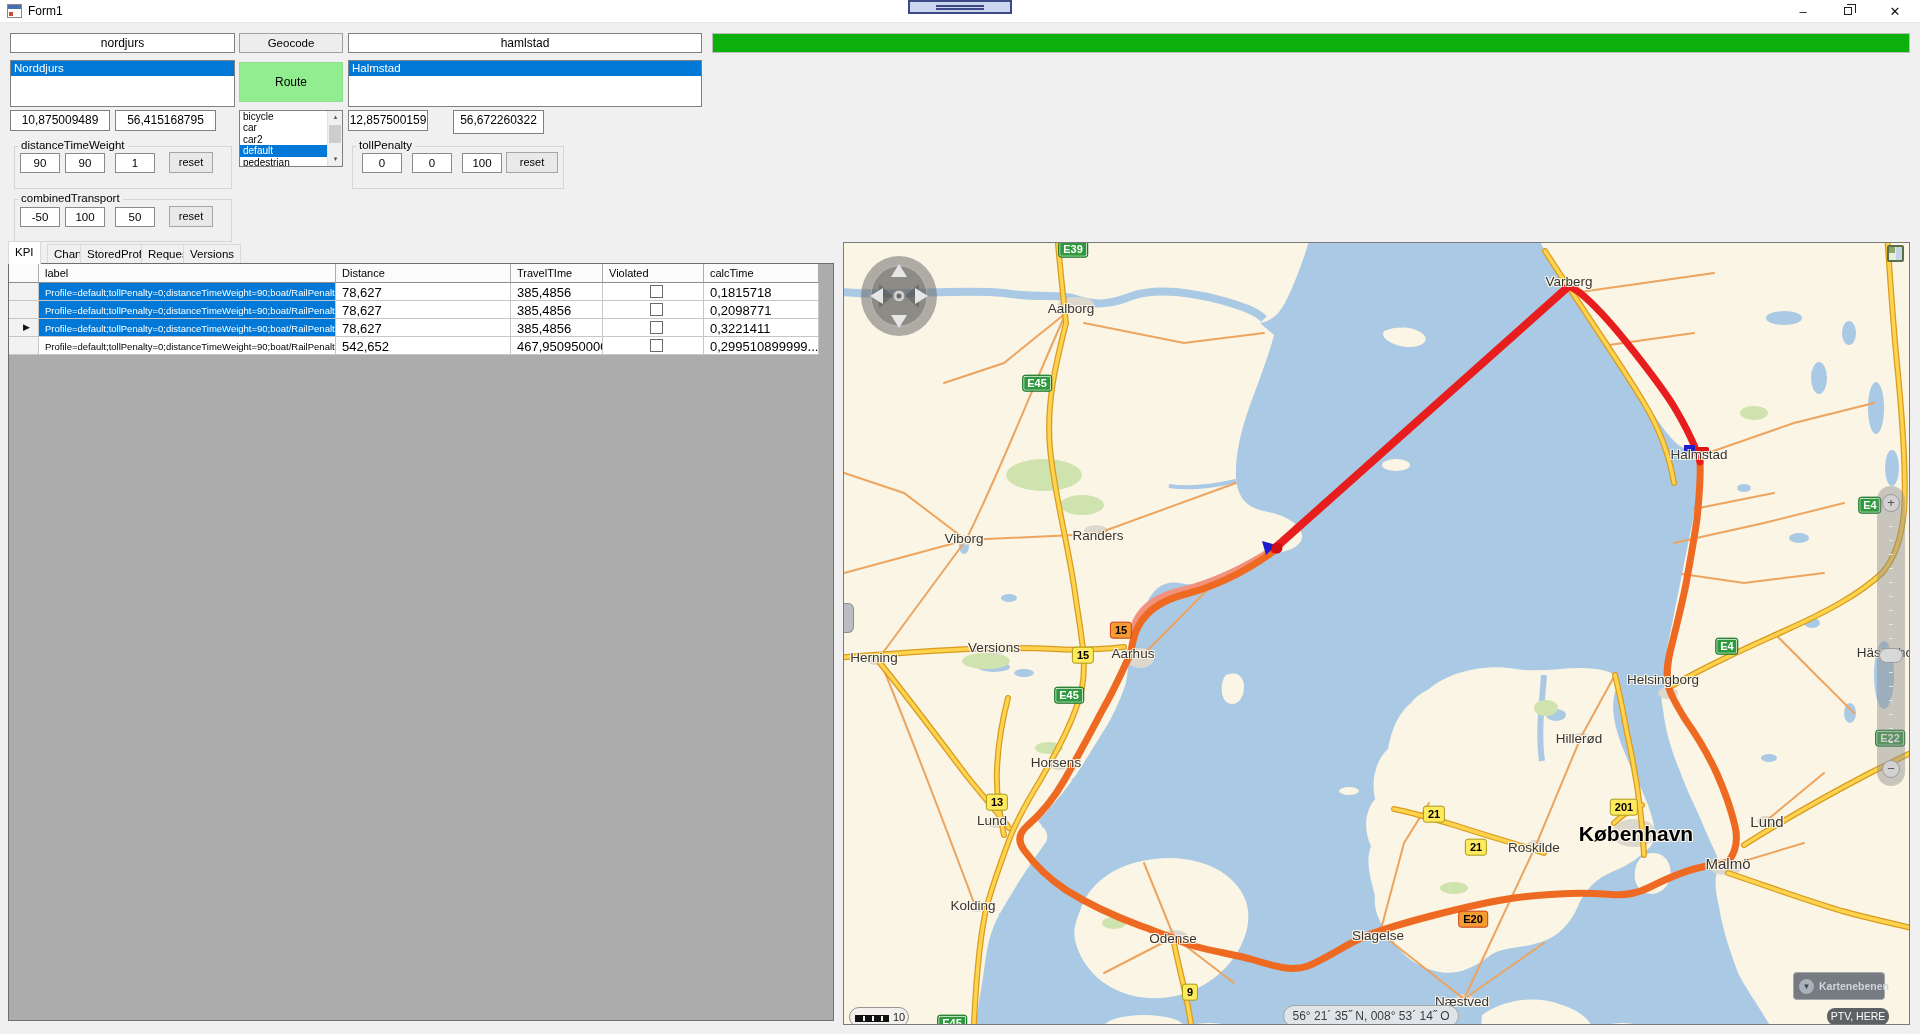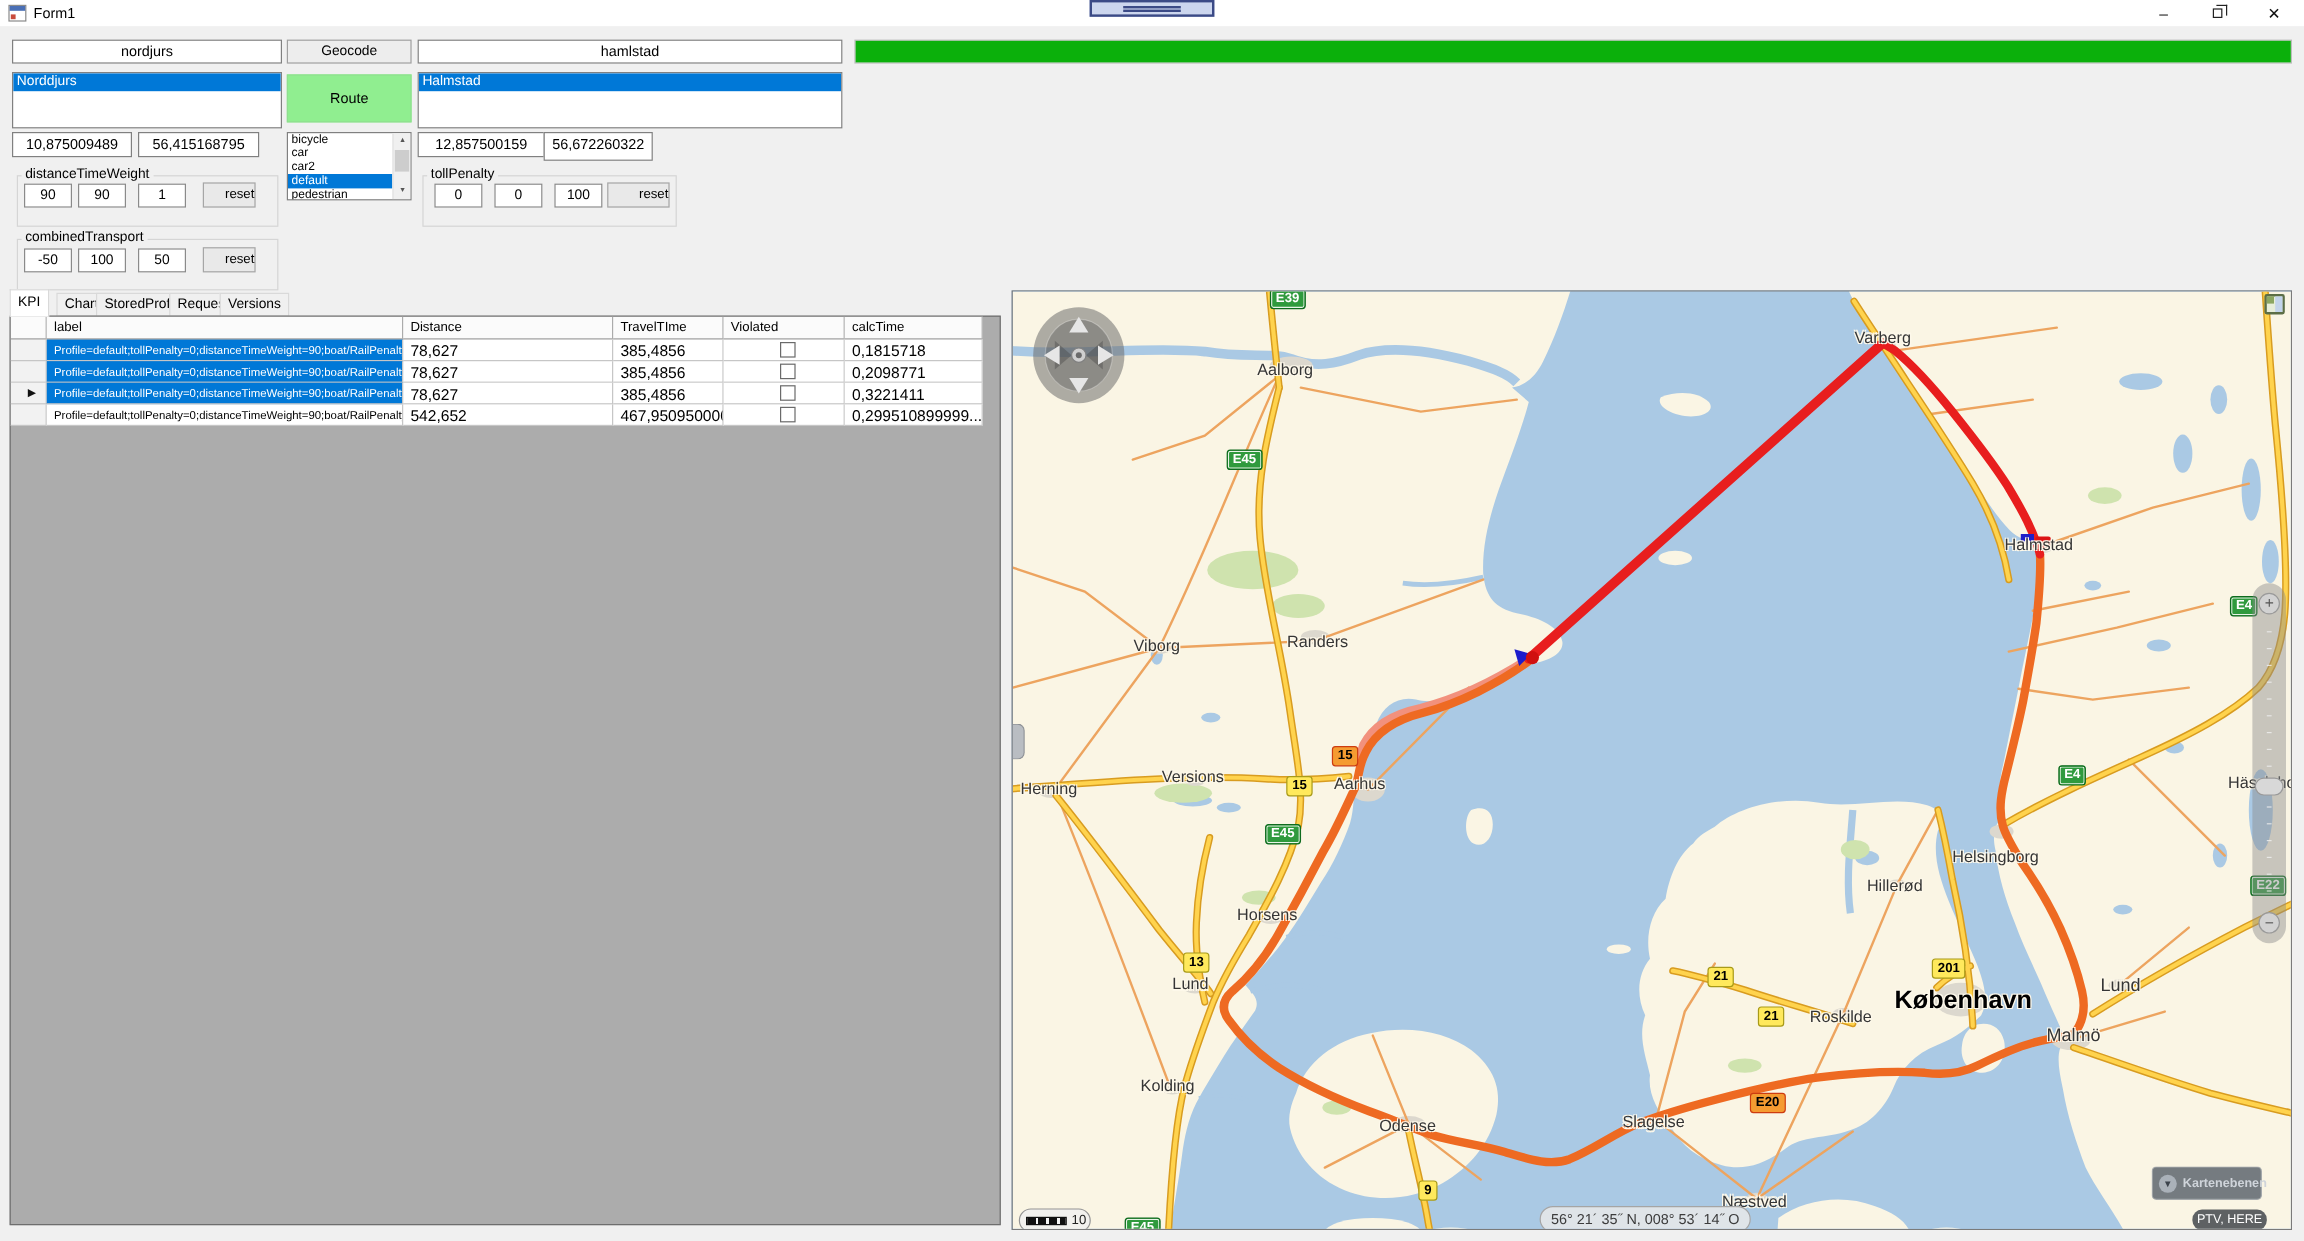--- a/index.html
+++ b/index.html
@@ -26,21 +26,21 @@
   .lb-item { height:15px; line-height:15px; font-size:11.5px; padding-left:3px; white-space:nowrap; }
   .lb-item.sel { background:#0078d7; color:#fff; }
   .lb-sm .lb-item { height:11.4px; line-height:11.4px; font-size:10px; }
   .sb { position:absolute; top:0; right:0; width:15px; height:100%; background:#f0f0f0; border-left:1px solid #e2e2e2; }
   .sb .up,.sb .dn { position:absolute; left:0; width:15px; height:13px; font-size:6px; color:#555; text-align:center; line-height:13px; }
   .sb .up { top:0; } .sb .dn { bottom:0; }
   .sb .thumb { position:absolute; left:1px; top:14px; width:12px; height:18px; background:#cdcdcd; }
   .grp { position:absolute; border:1px solid #d5d5d5; }
   .grp-lbl { position:absolute; font-size:11.5px; background:#f0f0f0; padding:0 3px; white-space:nowrap;text-align:center; }
   .num { position:absolute; width:40px; height:20px; background:#fff; border:1px solid #8a8a8a; text-align:center; font-size:11.5px; line-height:18px; }
-  .rbtn { position:absolute; background:#e9e9e9; border:1px solid #a6a6a6; font-size:11px; text-align:right; line-height:19px; }
+  .rbtn { position:absolute; background:#e9e9e9; border:1px solid #a6a6a6; font-size:11px; text-align:center; line-height:19px; }
   .progress { position:absolute; left:712px; top:33px; width:1198px; height:20px; border:1px solid #bcbcbc; background:#e6e6e6; }
   .progress .fill { width:100%; height:100%; background:#0bb00b; }
   
   .tab { position:absolute; top:244px; height:20px; background:#f0f0f0; border:1px solid #d9d9d9; font-size:11.5px; text-align:center; line-height:18px; padding:0 6px; }
   .tab.active { top:241px; height:23px; background:#fff; border-bottom:none; line-height:21px; z-index:2; }
   
   .kpi-panel { position:absolute; left:8px; top:263px; width:826px; height:758px; background:#acacac; border:1px solid #6e6e6e; }
   .grow { position:absolute; left:0; width:810px; }
   .gh { position:absolute; top:0; height:19px; background:#fbfbfb; border-right:1px solid #ababab; border-bottom:1px solid #8d8d8d; font-size:11px; padding:3px 0 0 6px; }
   .gc { position:absolute; height:18px; background:#fff; border-right:1px solid #c6c6c6; border-bottom:1px solid #c6c6c6; font-size:13px; padding:2px 0 0 6px; white-space:nowrap; overflow:hidden; }
@@ -116,21 +116,21 @@
     <div class="lb-item">car2</div>
     <div class="lb-item sel">default</div>
     <div class="lb-item">pedestrian</div>
   </div>
   <div class="sb">
     <div class="up">▲</div>
     <div class="thumb"></div>
     <div class="dn">▼</div>
   </div>
 </div>
-<div class="tb" style="left:348px;top:110px;width:106px;height:21px">12,857500159</div>
+<div class="tb" style="left:348px;top:110px;width:80px;height:21px">12,857500159</div>
 <div class="tb" style="left:453px;top:110px;width:91px;height:24px">56,672260322</div>
 
 <div class="grp" style="left:14px;top:146px;width:218px;height:43px"></div>
 <div class="grp-lbl" style="left:18px;top:139px">distanceTimeWeight</div>
 <div class="num" style="left:20px;top:153px">90</div>
 <div class="num" style="left:65px;top:153px">90</div>
 <div class="num" style="left:115px;top:153px">1</div>
 <div class="rbtn" style="left:169px;top:152px;width:44px;height:21px">reset</div>
 
 <div class="grp" style="left:352px;top:146px;width:212px;height:43px"></div>
@@ -377,21 +377,21 @@
   <div class="city" style="left:254px;top:292px">Randers</div>
   <div class="city" style="left:150px;top:404px">Versions</div>
   <div class="city" style="left:30px;top:414px">Herning</div>
   <div class="city" style="left:289px;top:410px">Aarhus</div>
   <div class="city" style="left:212px;top:519px">Horsens</div>
   <div class="city" style="left:148px;top:577px">Lund</div>
   <div class="city" style="left:129px;top:662px">Kolding</div>
   <div class="city" style="left:329px;top:695px">Odense</div>
   <div class="city" style="left:534px;top:692px">Slagelse</div>
   <div class="city" style="left:618px;top:758px">Næstved</div>
-  <div class="city" style="left:819px;top:471px">Helsingborg</div>
+  <div class="city" style="left:819px;top:436px">Helsingborg</div>
   <div class="city" style="left:735px;top:495px">Hillerød</div>
   <div class="city" style="left:690px;top:604px">Roskilde</div>
   <div class="city city-big" style="left:792px;top:591px">København</div>
   <div class="city" style="left:884px;top:620px;font-size:15px">Malmö</div>
   <div class="city" style="left:923px;top:578px;font-size:15px">Lund</div>
   <div class="city" style="left:1048px;top:409px">Hässleholm</div>
 
   
   <div class="badge badge-green" style="left:229px;top:6px">E39</div>
   <div class="badge badge-green" style="left:193px;top:140px">E45</div>

